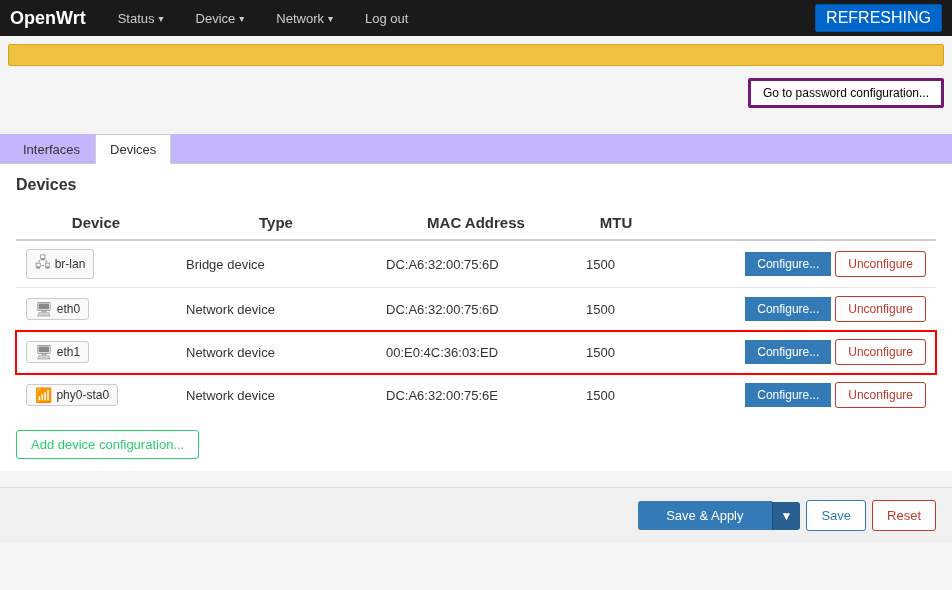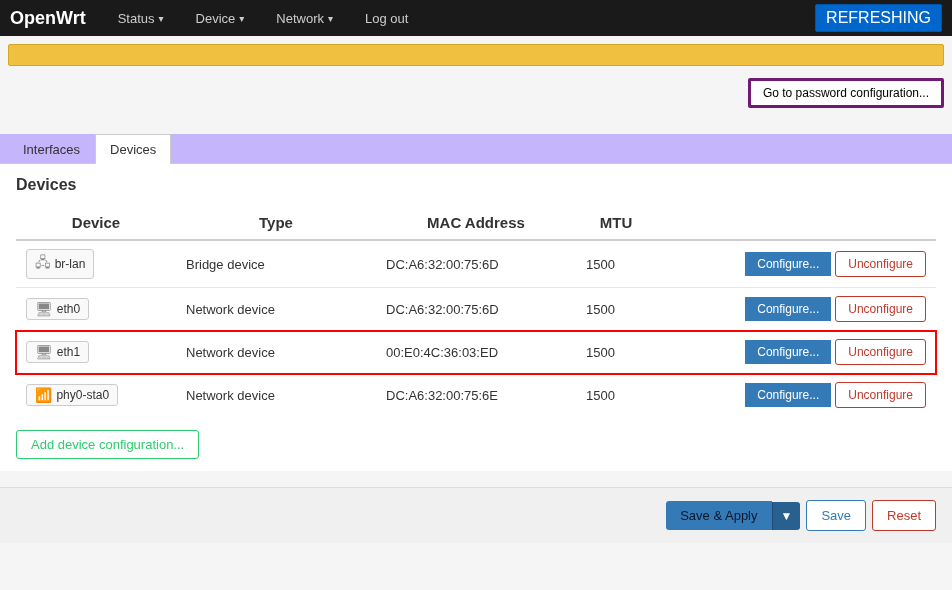--- a/index.html
+++ b/index.html
@@ -184,23 +184,23 @@
       align-items: center;
       gap: 6px;
       margin-top: 16px;
     }
     .btn-save-apply-group {
       display: flex;
       align-items: center;
     }
     .btn-save-apply {
       background: #337ab7;
-      color: #0f172a;
+      color: #ffffff;
       border: none;
-      padding: 7px 14px;
+      padding: 7px 28px;
       font-size: 13px;
       cursor: pointer;
       border-radius: 3px 0 0 3px;
     }
     .btn-dropdown {
       background: #286090;
       color: #fff;
       border: none;
       padding: 7px 8px;
       font-size: 12px;

